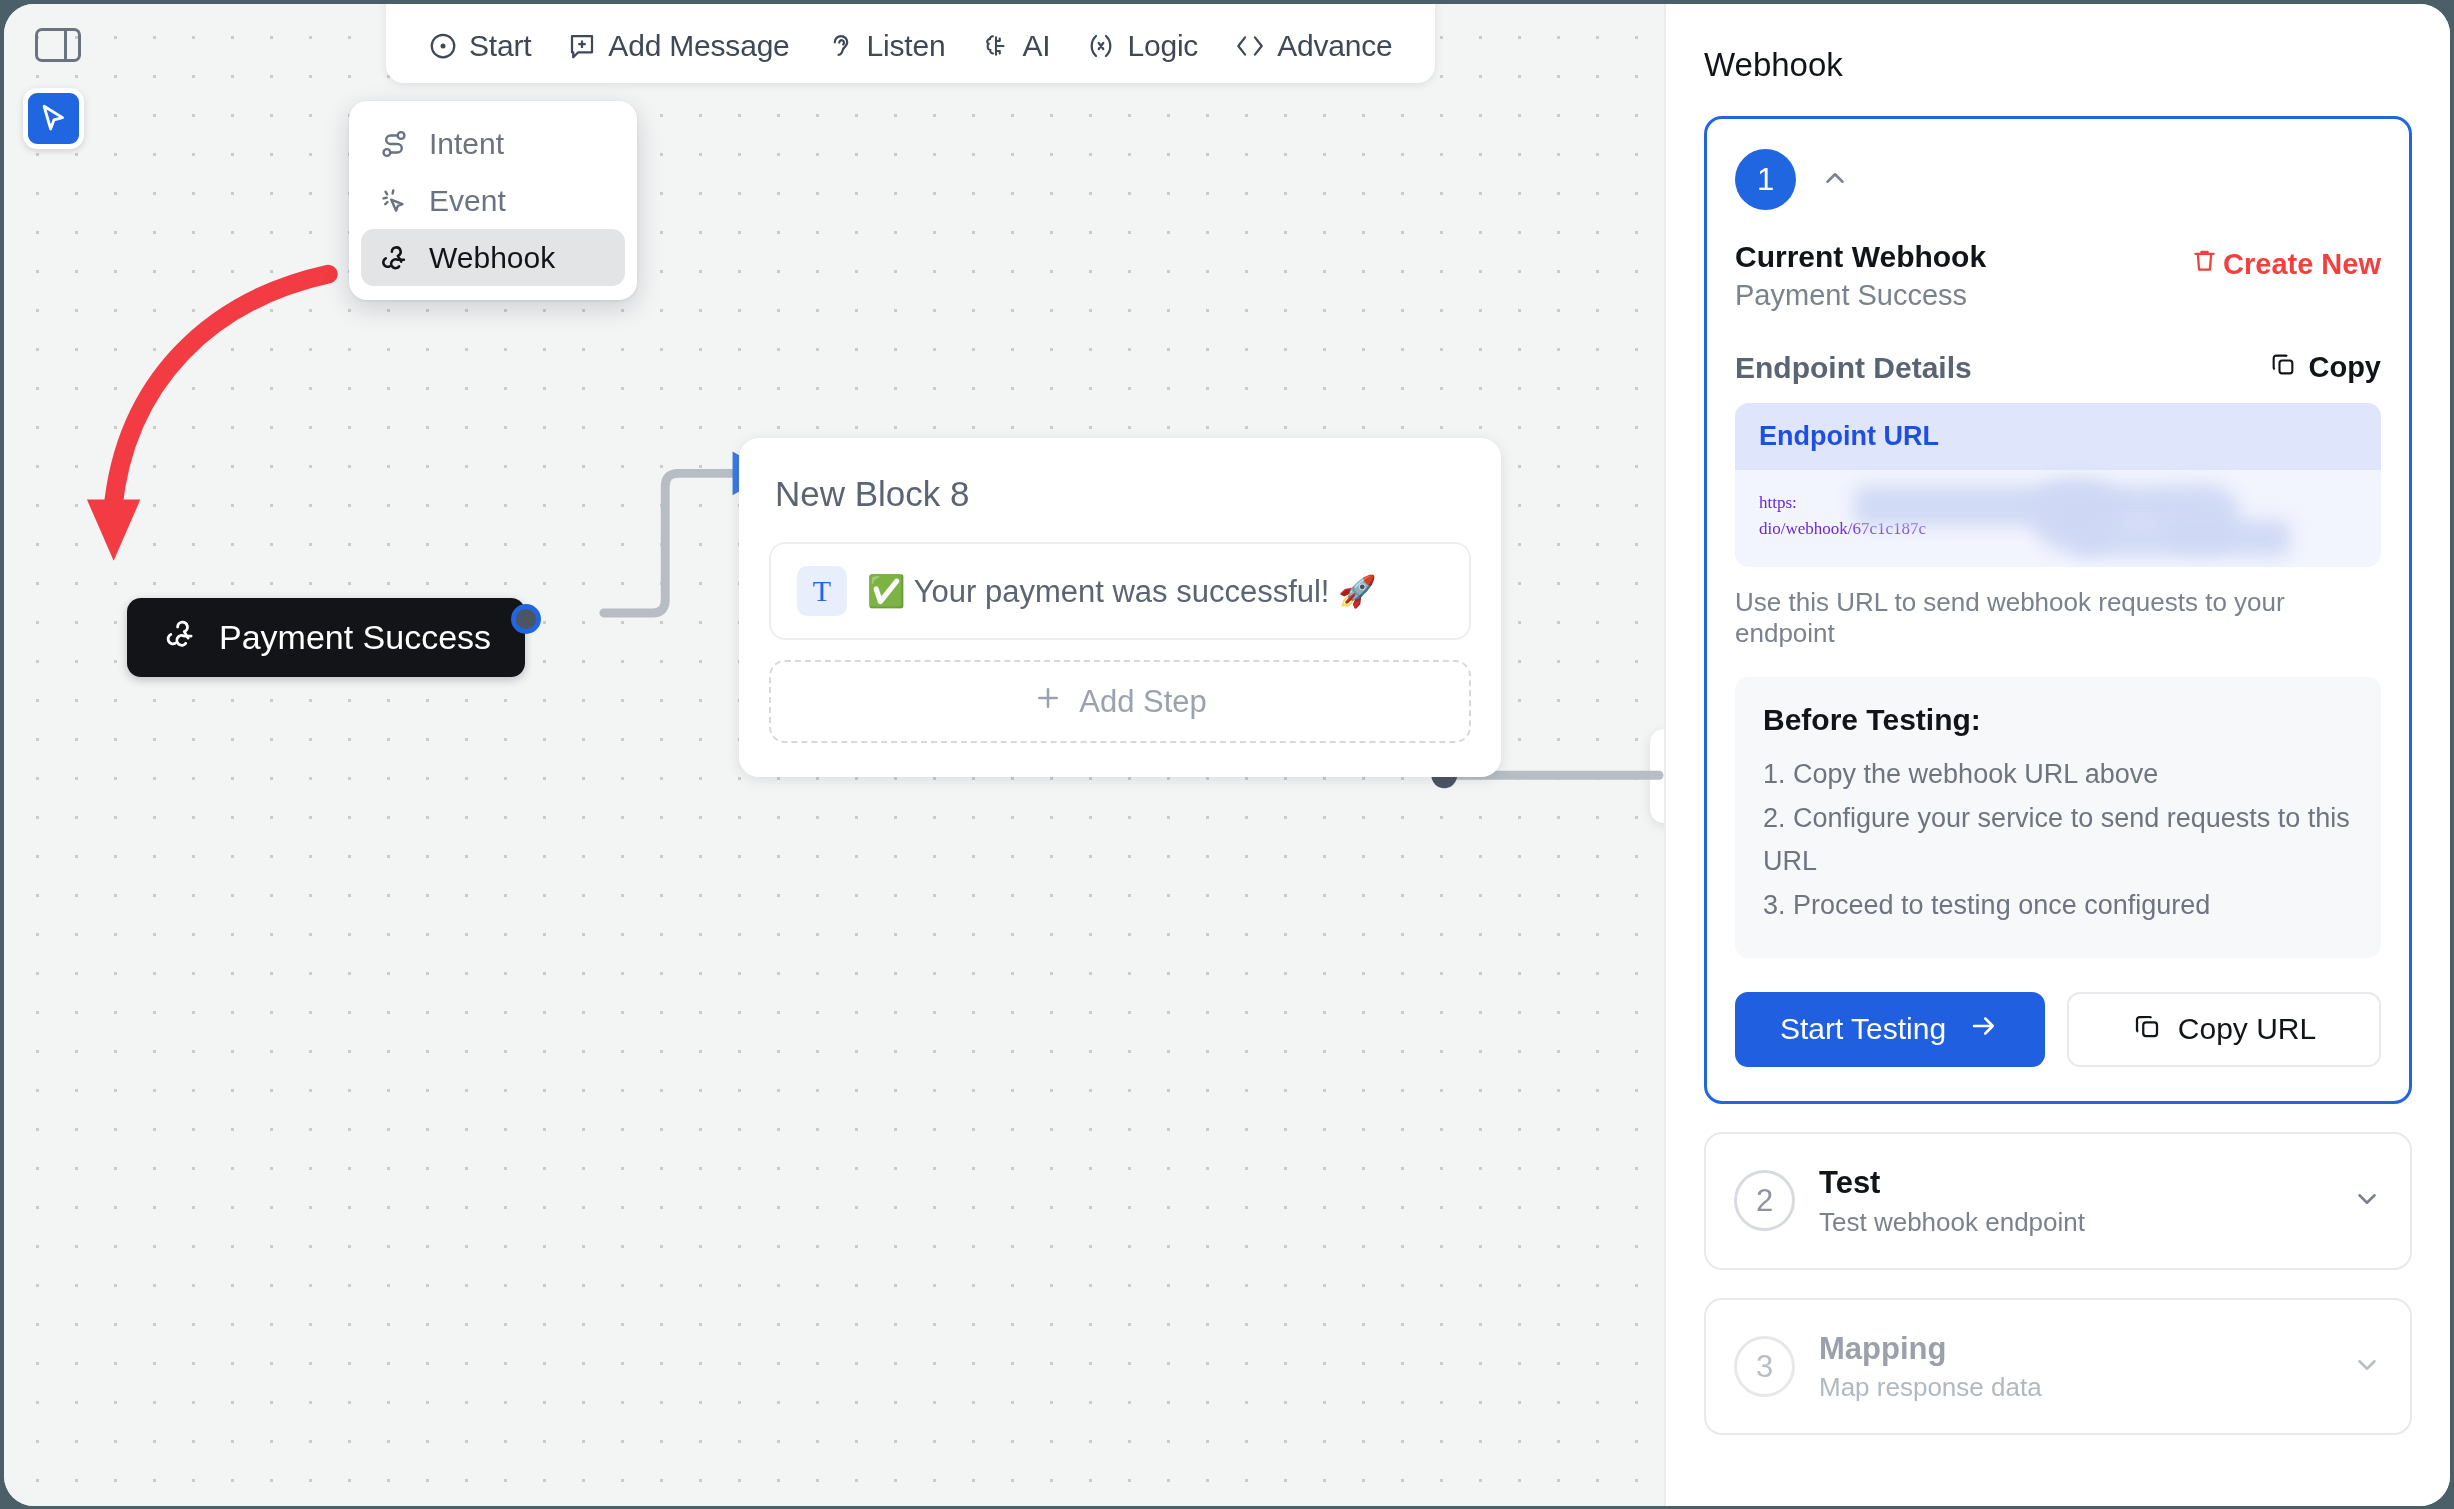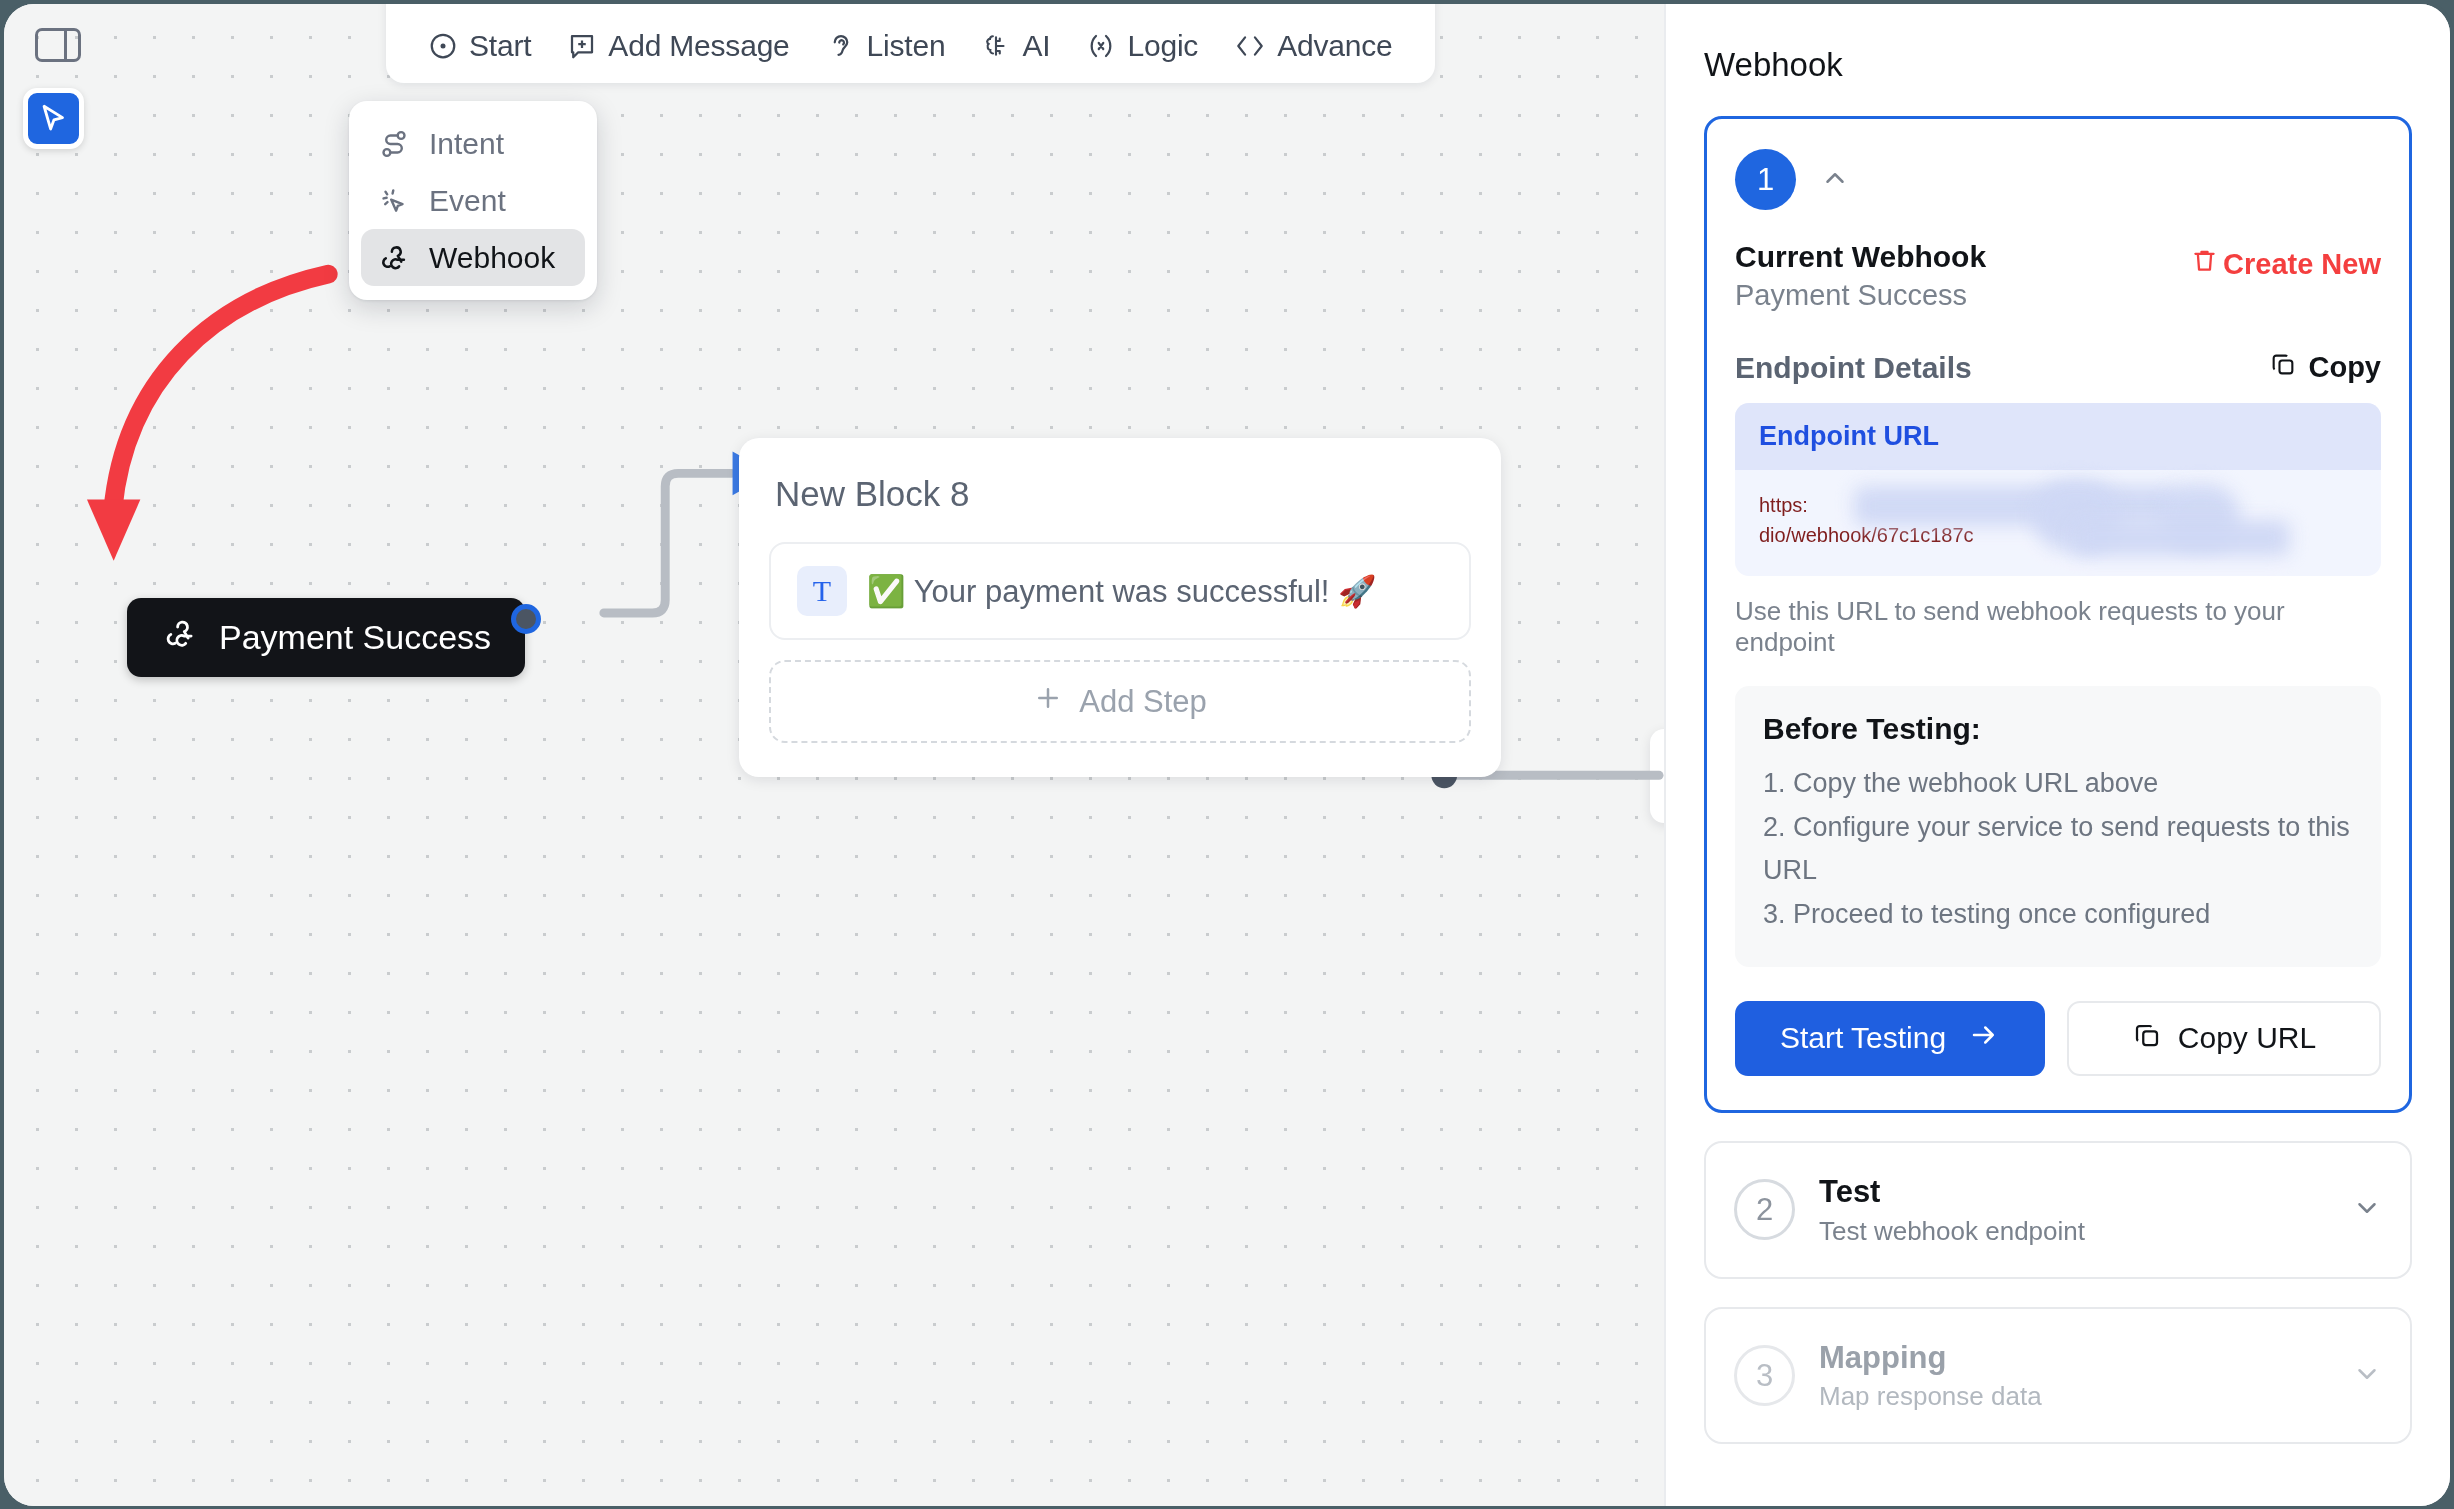--- a/index.html
+++ b/index.html
@@ -73,21 +73,21 @@
     display: flex; align-items: center; gap: 11px;
     padding: 6px 14px; border-radius: 9px;
     color: #3f4856; font-size: 30px; letter-spacing: -0.2px;
     cursor: pointer; white-space: nowrap;
   }
   .tb-item svg { display: block; flex: none; }
 
   
   #dropdown {
     position: absolute; left: 345px; top: 97px;
-    width: 248px;
+    width: 288px;
     background: #ffffff; border-radius: 18px;
     box-shadow: 0 8px 26px rgba(15,23,42,.17), 0 1px 3px rgba(15,23,42,.08);
     padding: 14px 12px;
     z-index: 40;
   }
   .dd-item {
     display: flex; align-items: center; gap: 18px;
     height: 57px; padding: 0 16px;
     border-radius: 13px;
     font-size: 30px; color: #6b7280; cursor: pointer;
@@ -209,22 +209,22 @@
     margin-top: 18px;
     border-radius: 14px; overflow: hidden;
     background: #f2f5fe;
   }
   #url-box-head {
     background: #dfe5fa; padding: 18px 24px;
     font-size: 27px; color: #1f4fe0; font-weight: bold;
   }
   #url-box-body {
     padding: 20px 24px 26px 24px;
-    font-family: Liberation Sans, sans-serif;
-    font-size: 20px; color: #7f1d1d; line-height: 1.5;
+    font-family: Liberation Serif, serif;
+    font-size: 17px; color: #6d28d9; line-height: 1.5;
     position: relative;
   }
   .redact {
     position: absolute; border-radius: 10px;
     background: #cfd8f5; filter: blur(9px); opacity: .95;
   }
   #url-hint { margin-top: 20px; font-size: 26px; color: #7a828d; }
 
   #before-box {
     margin-top: 28px; background: #f7f8f9;

